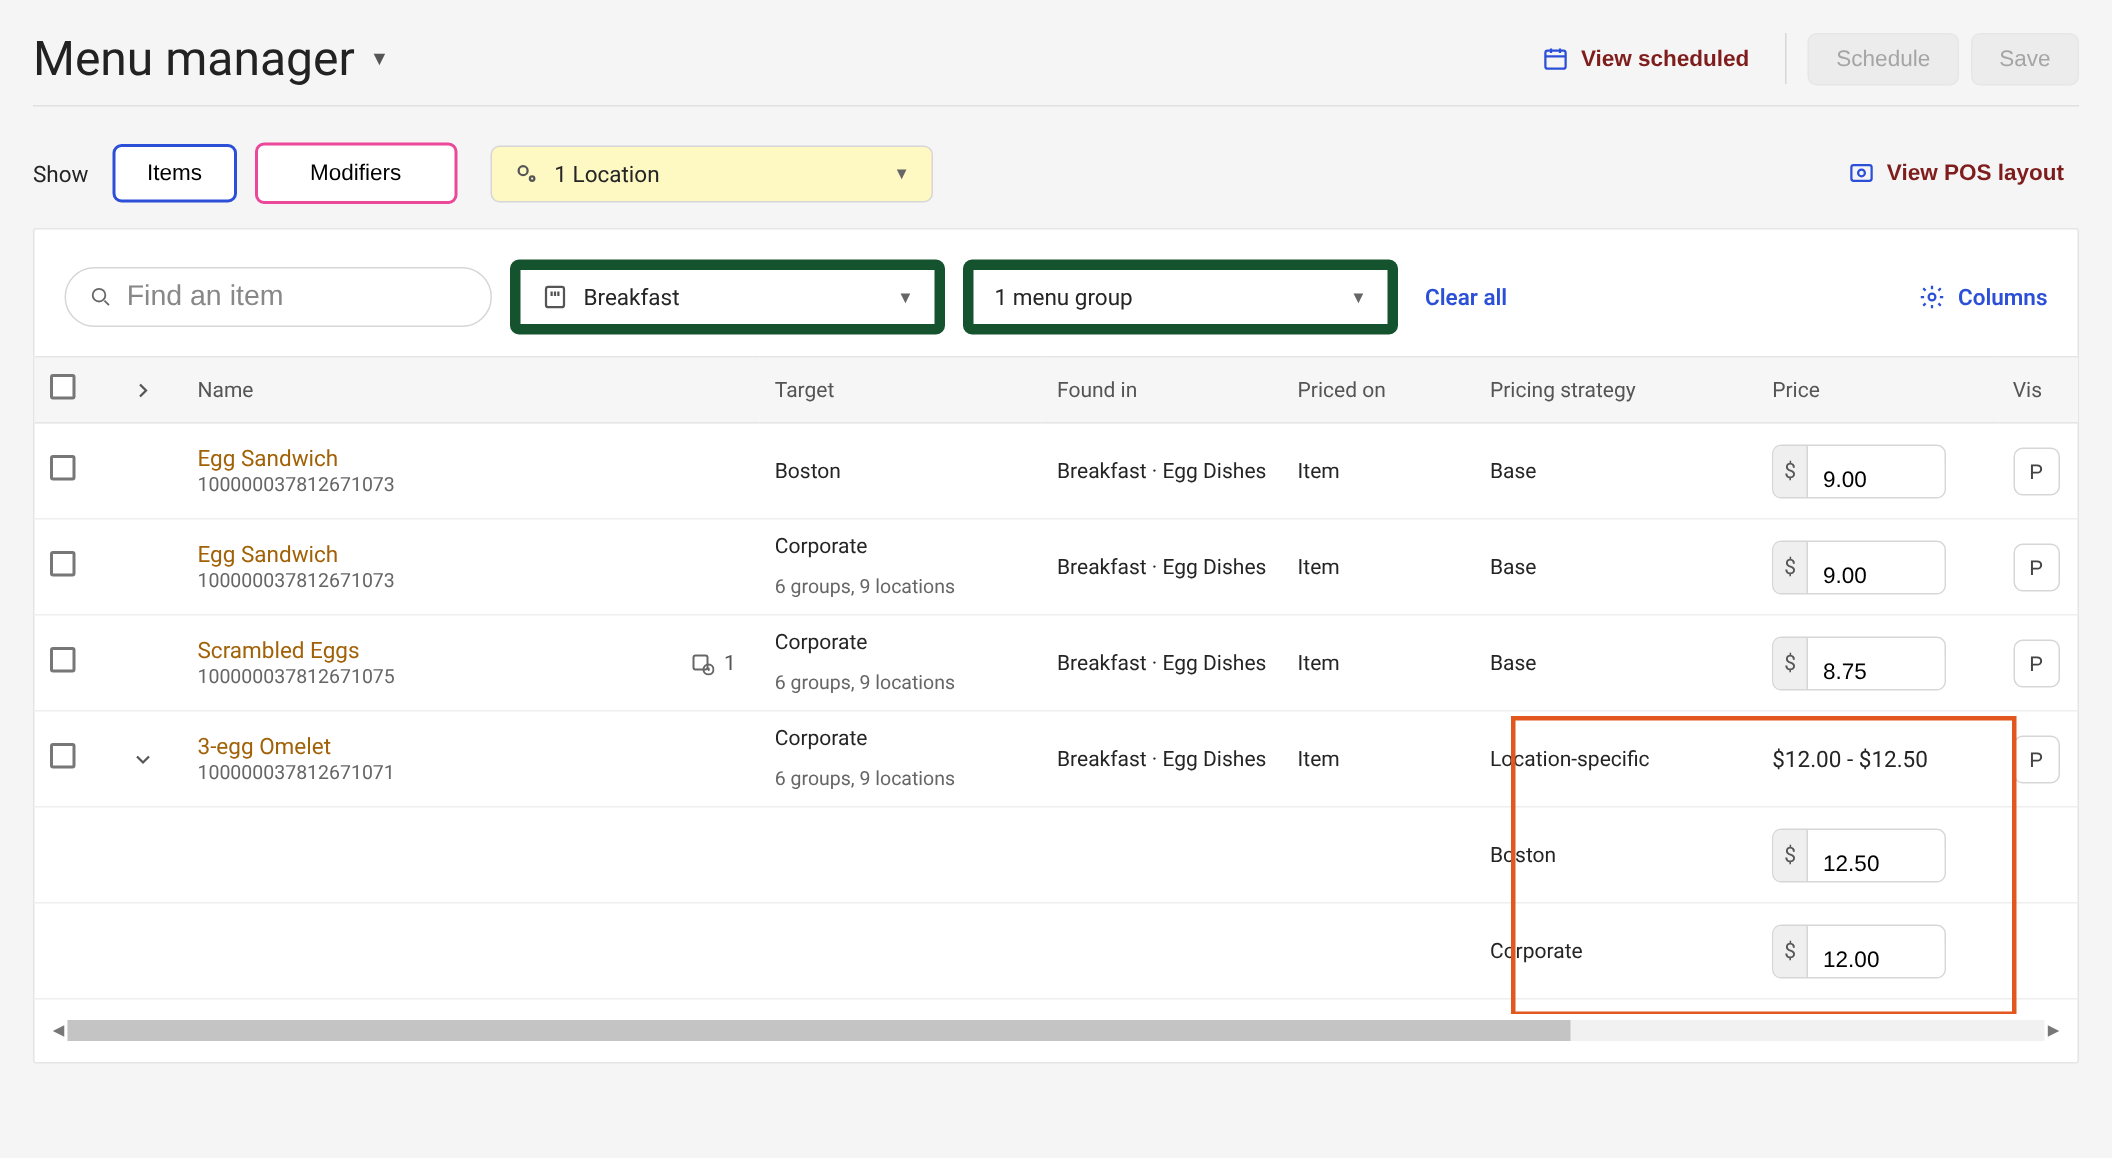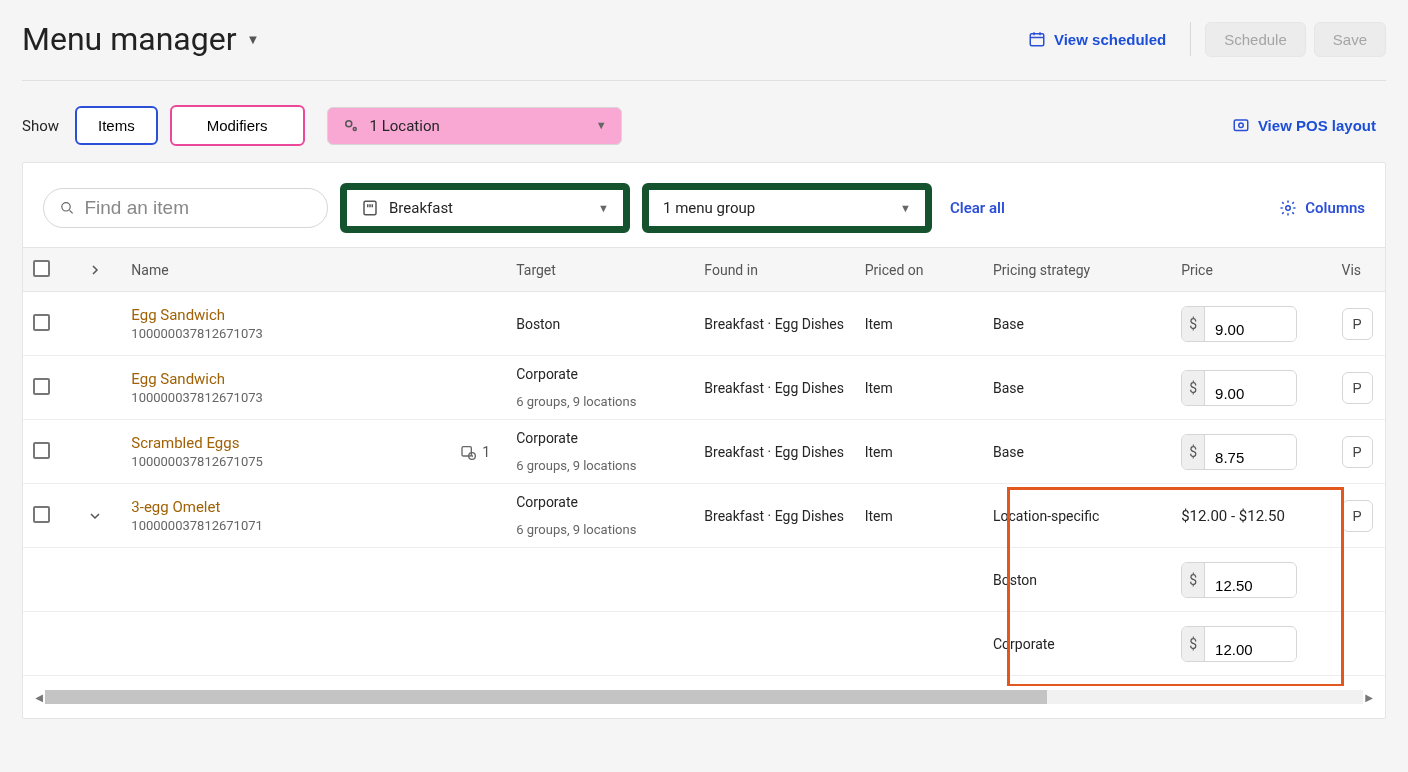--- a/index.html
+++ b/index.html
@@ -7,30 +7,30 @@
   font-family: -apple-system, BlinkMacSystemFont, "Segoe UI", Roboto, sans-serif;
   background: #f5f5f5;
   color: #252525;
   font-size: 14px;
 }
 .page { padding: 8px 22px 20px; }
 .header {
   display: flex;
   align-items: center;
   justify-content: space-between;
-  padding: 12px 0 22px;
+  padding: 12px 0 12px;
   border-bottom: 1px solid #e0e0e0;
 }
 .title-wrap { display: flex; align-items: center; gap: 10px; }
 .page-title { font-size: 32px; font-weight: 400; color: #222; }
 .title-caret { color: #555; font-size: 13px; }
 .header-actions { display: flex; align-items: center; gap: 8px; }
 .link-btn {
   display: flex; align-items: center; gap: 8px;
-  color: #1d4ed8; font-weight: 600; font-size: 15px;
+  color: #7f1d1d; font-weight: 600; font-size: 15px;
   padding: 8px 10px; cursor: pointer; background: none; border: none;
 }
 .vdiv { width: 1px; height: 34px; background: #d8d8d8; margin: 0 6px; }
 .btn {
   border: 1px solid #d6d6d6; background: #fff; border-radius: 6px;
   padding: 8px 18px; font-size: 15px; font-weight: 500; cursor: pointer;
 }
 .btn.disabled { background: #ececec; color: #a5a5a5; border-color: #e6e6e6; cursor: default; }
 
 .toolbar-row {
@@ -39,21 +39,21 @@
 }
 .toolbar-left { display: flex; align-items: center; gap: 12px; }
 .show-label { font-size: 15px; color: #252525; margin-right: 4px;}
 .seg-btn {
   border: 2px solid #ec4899; background: #fff; border-radius: 6px;
   padding: 10px 35px; font-size: 15px; cursor: pointer;
 }
 .seg-btn.active { border: 2px solid #2c4fd8; padding: 9px 21px; }
 .dropdown {
   display: flex; align-items: center; gap: 10px;
-  border: 1px solid #d6d6d6; background: #f9a8d4; border-radius: 6px;
+  border: 1px solid #d6d6d6; background: #fef9c3; border-radius: 6px;
   padding: 9px 14px; font-size: 15px; cursor: pointer; min-width: 260px;
   justify-content: space-between;
 }
 .dropdown .left { display: flex; align-items: center; gap: 10px; }
 .caret-down { color: #666; font-size: 11px; }
 
 .card {
   background: #fff; border: 1px solid #e5e5e5; border-radius: 2px;
   padding: 0;
 }

